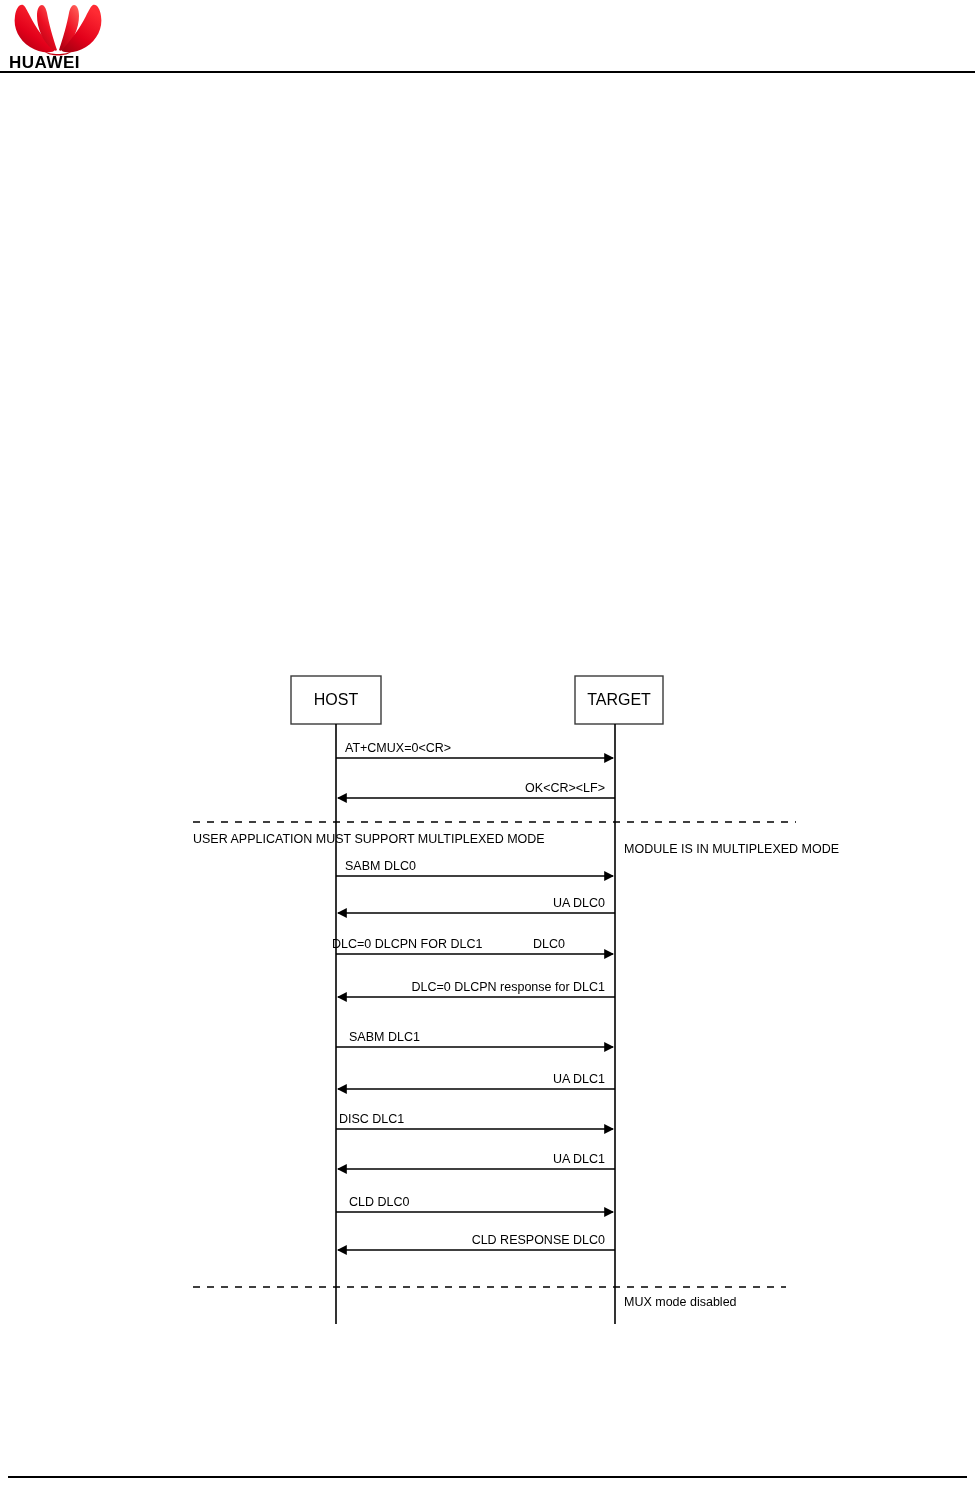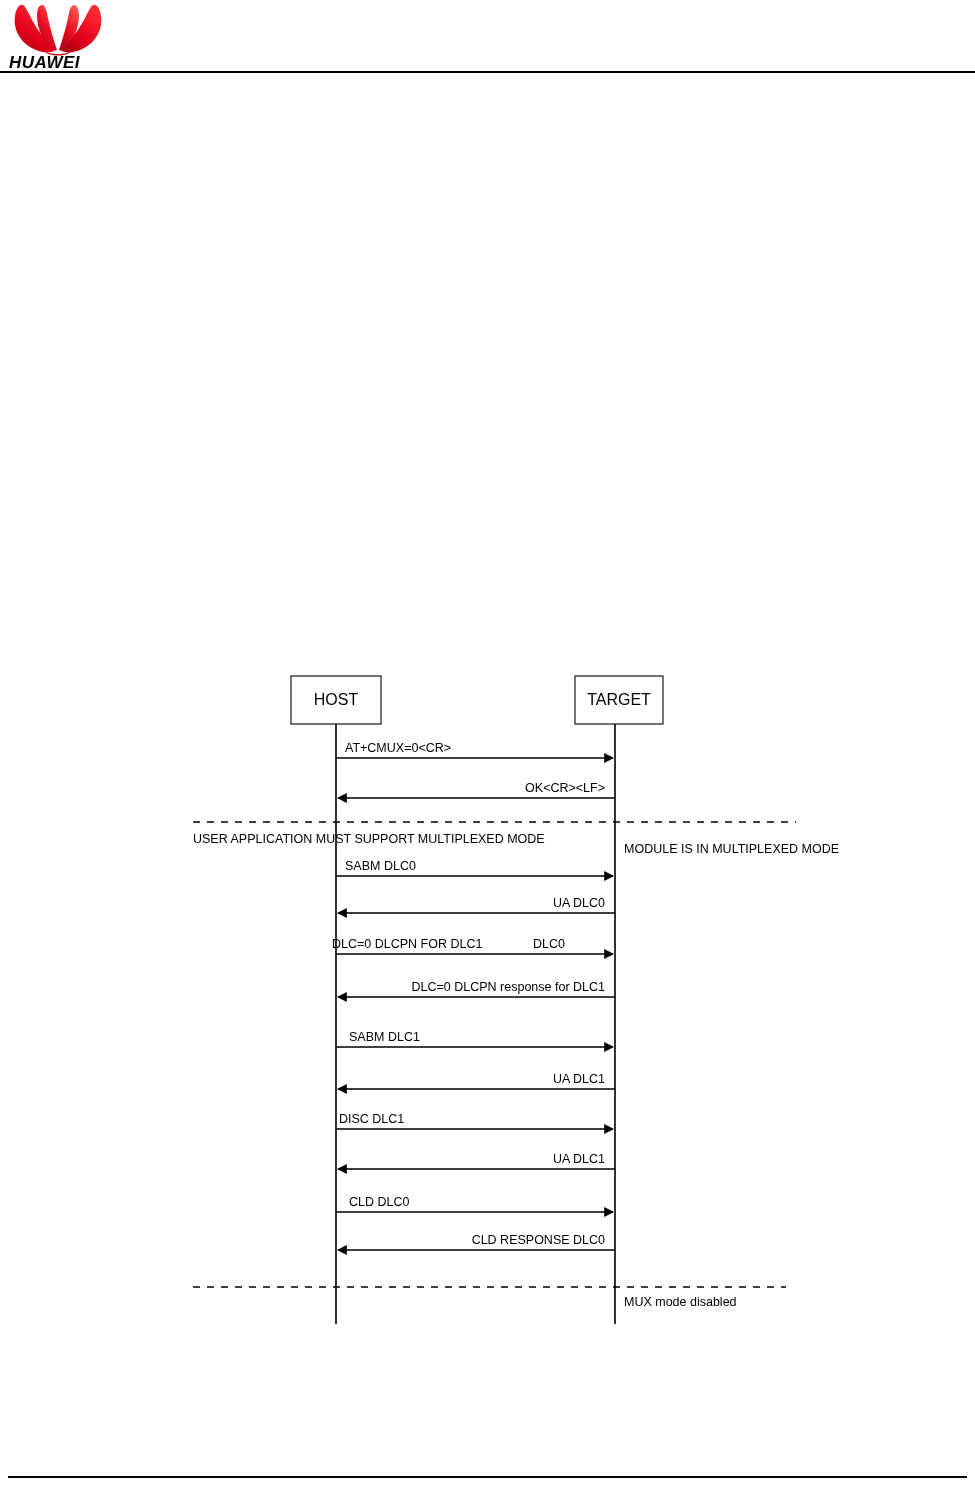--- a/index.html
+++ b/index.html
@@ -23,21 +23,20 @@
     top: 0;
     width: 975px;
     height: 74px;
   }
   .brand-logo {
     position: absolute;
     left: 8px;
     top: 4px;
     width: 100px;
     height: 66px;
-    font-style: italic;
   }
   .brand-logo svg { display: block; }
   .header-rule {
     position: absolute;
     left: 0;
     top: 71px;
     width: 975px;
     height: 2px;
     background: #000000;
   }

